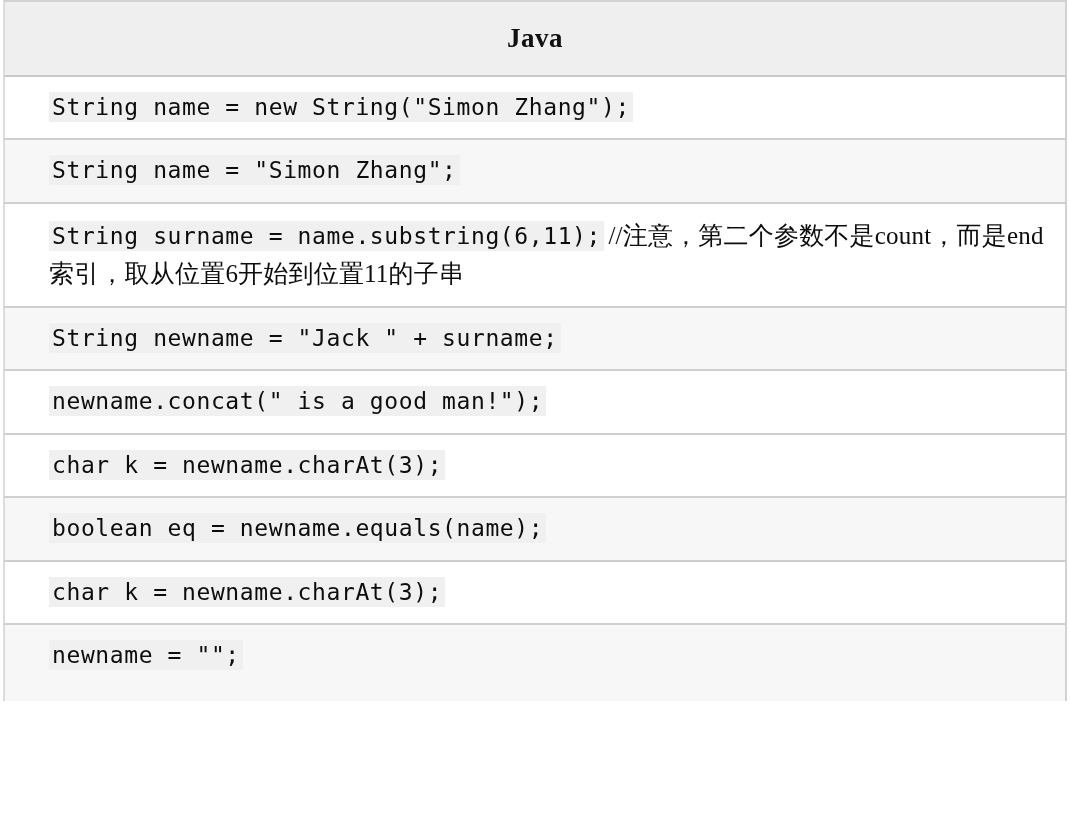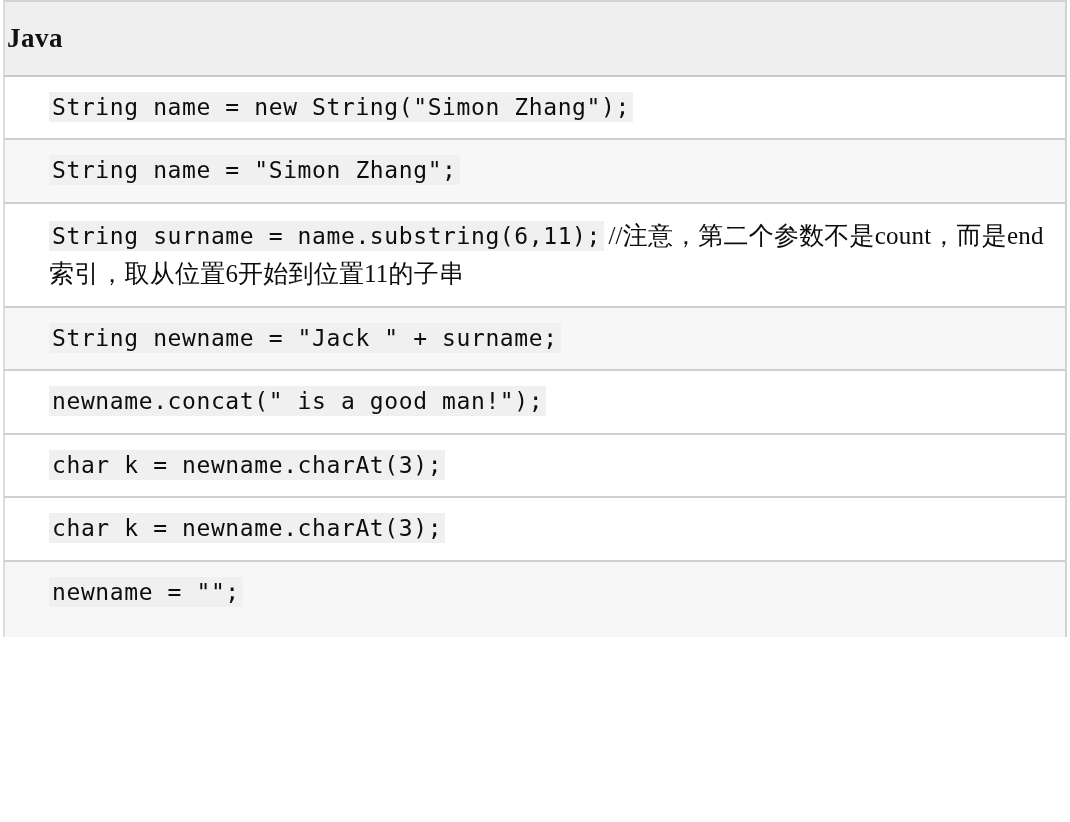--- a/index.html
+++ b/index.html
@@ -29,22 +29,22 @@
     table-layout: fixed;
   }
 
   .code-table .hdr-row th {
     background: #efefef;
     border-top: 2px solid #d2d2d2;
     border-bottom: 2px solid #c8c8c8;
     border-left: 2px solid #dcdcdc;
     border-right: 2px solid #d2d2d2;
     height: 73px;
-    padding: 0 2px;
-    text-align: left;
+    padding: 0 28px;
+    text-align: center;
     vertical-align: middle;
   }
 
   .hdr-title {
     font-family: "Liberation Serif", "DejaVu Serif", serif;
     font-weight: bold;
     font-size: 27px;
     color: #111111;
     letter-spacing: 0.5px;
   }
@@ -120,20 +120,23 @@
         </tr>
         <tr class="row-even">
           <td class="cell"><span class="code-line"><span class="code-frag">String newname = "Jack " + surname;</span></span></td>
         </tr>
         <tr class="row-odd">
           <td class="cell"><span class="code-line"><span class="code-frag">newname.concat(" is a good man!");</span></span></td>
         </tr>
         <tr class="row-odd">
           <td class="cell"><span class="code-line"><span class="code-frag">char k = newname.charAt(3);</span></span></td>
         </tr>
+        <tr class="row-even">
+          <td class="cell"><span class="code-line"><span class="code-frag">boolean eq = newname.equals(name);</span></span></td>
+        </tr>
         <tr class="row-odd">
           <td class="cell"><span class="code-line"><span class="code-frag">char k = newname.charAt(3);</span></span></td>
         </tr>
         <tr class="row-even last-row">
           <td class="cell"><span class="code-line"><span class="code-frag">newname = "";</span></span></td>
         </tr>
       </tbody>
   </table>
 </div>
 

